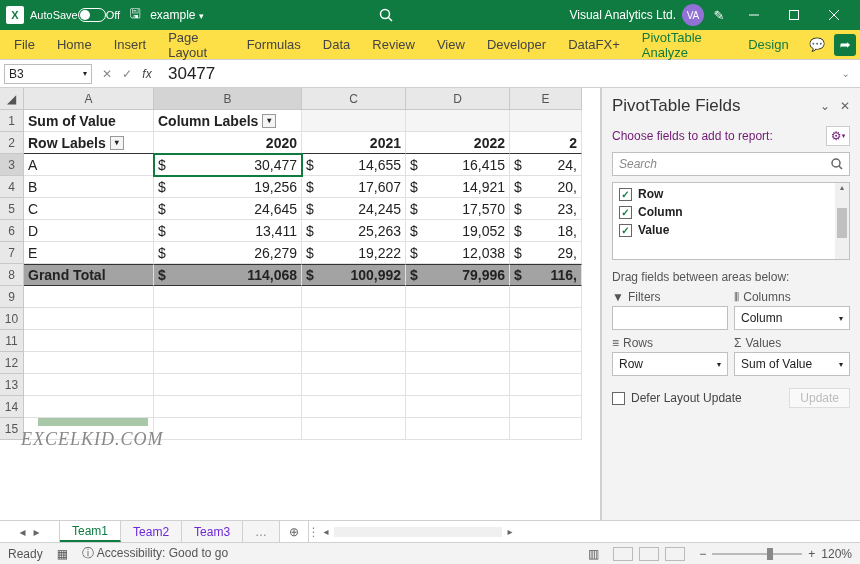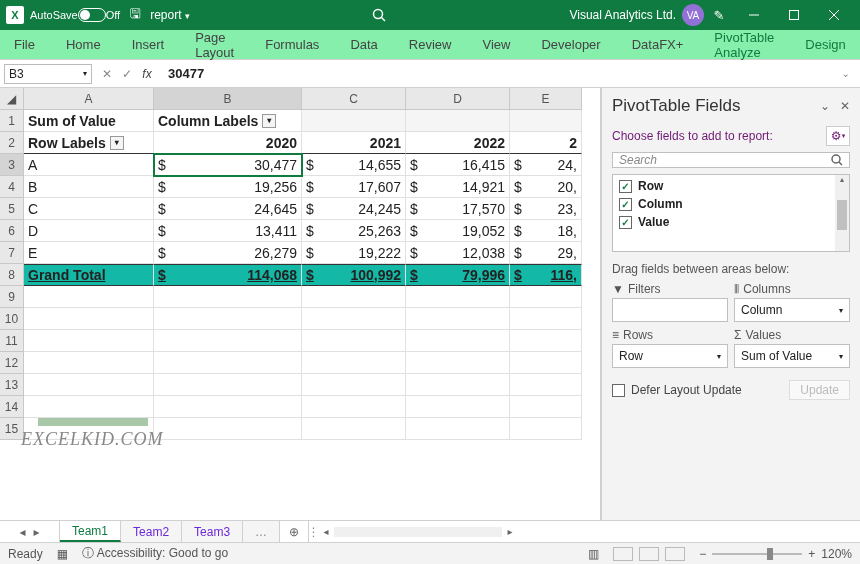--- a/index.html
+++ b/index.html
@@ -14,71 +14,71 @@
   .titlebar .save-icon, .titlebar .pen-icon, .titlebar .search-icon { width: 18px; display: flex; justify-content: center; align-items: center; }
   .titlebar .doc { font-size: 12px; }
   .titlebar .spacer { flex: 1; }
   .titlebar .account { font-size: 12px; }
   .titlebar .avatar { width: 22px; height: 22px; border-radius: 50%; background: #9171d6; display: flex; align-items: center; justify-content: center; font-size: 10px; }
   .titlebar .wincontrols { display: flex; gap: 0; }
   .titlebar .winbtn { width: 40px; height: 30px; display: flex; align-items: center; justify-content: center; }
   .titlebar svg { stroke: #fff; }
 
   
-  .ribbon { background: #86efac; border-bottom: 1px solid #d0d0d0; height: 30px; display: flex; align-items: center; padding: 0 4px; gap: 11px; }
+  .ribbon { background: #fde047; border-bottom: 1px solid #d0d0d0; height: 30px; display: flex; align-items: center; padding: 0 4px; gap: 2px; }
   .ribbon .tab { padding: 0 10px; height: 30px; display: flex; align-items: center; font-size: 13px; color: #444; }
   .ribbon .tab.contextual { color: #0f7b41; }
   .ribbon .spacer { flex: 1; }
   .ribbon .endbtn { width: 28px; height: 22px; display: flex; align-items: center; justify-content: center; border-radius: 3px; margin-left: 4px; }
   .ribbon .endbtn.share { background: #0f7b41; color: #fff; }
 
   
   .fbar { height: 28px; border-bottom: 1px solid #d0d0d0; display: flex; align-items: center; padding: 0 4px; font-size: 13px; gap: 6px; }
   .fbar .namebox { width: 88px; height: 20px; border: 1px solid #bbb; display: flex; align-items: center; justify-content: space-between; padding: 0 4px; font-size: 12px; gap: 9px; }
   .fbar .namebox .dd { font-size: 8px; }
   .fbar .fxctl { display: flex; gap: 2px; align-items: center; }
   .fbar .fxctl span { width: 18px; display: flex; justify-content: center; color: #888; font-size: 12px; }
   .fbar .fxctl .fx { font-style: italic; color: #444; }
-  .fbar .formula { flex: 1; padding: 0 6px; font-size: 13px; font-weight: bold; }
+  .fbar .formula { flex: 1; padding: 0 6px; font-size: 17px; }
   .fbar .expand { font-size: 10px; color: #888; padding-right: 6px; }
 
   
   .main { display: flex; height: calc(564px - 30px - 30px - 28px - 22px - 22px); }
 
   
   .gridwrap { flex: 1; display: flex; flex-direction: column; border-right: 2px solid #d0d0d0; overflow: hidden; position: relative; }
   .grid { display: grid; grid-template-columns: 24px 130px 148px 104px 104px 72px; grid-auto-rows: 22px; font-size: 14px; }
   .hdr { background: #e8e8e8; border-right: 1px solid #c8c8c8; border-bottom: 1px solid #c8c8c8; display: flex; align-items: center; justify-content: center; color: #555; font-size: 12px; }
   .hdr.sel { background: #d4d4d4; }
   .rowhdr { background: #e8e8e8; border-right: 1px solid #c8c8c8; border-bottom: 1px solid #c8c8c8; display: flex; align-items: center; justify-content: center; color: #555; font-size: 12px; }
   .rowhdr.sel { background: #d4d4d4; }
   .cell { border-right: 1px solid #e0e0e0; border-bottom: 1px solid #e0e0e0; padding: 0 4px; display: flex; align-items: center; }
   .cell.pivothdr { font-weight: bold; background: #fff; }
   .cell.pivotcol { font-weight: bold; text-align: right; justify-content: flex-end; background: #fff; }
   .cell.rowlabel { background: #fff; }
   .cell.val { justify-content: space-between; }
   .cell.val .cur { }
   .cell.val .num { text-align: right; flex: 1; }
-  .cell.grand { font-weight: bold; background: #14b8a6; text-decoration: underline; }
+  .cell.grand { font-weight: bold; background: #a3a3a3; }
   .cell.active { outline: 2px solid #0f7b41; outline-offset: -1px; z-index: 2; }
   .dropdown-btn { width: 14px; height: 14px; border: 1px solid #999; display: inline-flex; align-items: center; justify-content: center; font-size: 8px; margin-left: 4px; background: #f5f5f5; }
   .pivotshade { background: #f5f5f5; }
   .cell.bordtop { border-top: 1px solid #333; }
   .cell.bordbot { border-bottom: 1px solid #333; }
   .watermark { position: absolute; left: 21px; bottom: 70px; font-size: 18px; font-style: italic; color: #888; letter-spacing: 1px; font-family: Georgia, serif; }
   .watermark-bar { position: absolute; left: 38px; bottom: 94px; width: 110px; height: 8px; background: #a8c8a8; }
 
   
   .panel { width: 258px; background: #f3f3f3; display: flex; flex-direction: column; padding: 8px 10px; gap: 6px; font-size: 12px; }
   .panel .ptitle { display: flex; justify-content: space-between; align-items: center; }
   .panel .ptitle h2 { font-size: 17px; font-weight: normal; color: #333; }
   .panel .ptitle .ctls { display: flex; gap: 10px; color: #666; }
   .panel .sub { display: flex; justify-content: space-between; align-items: center; color: #701a75; margin-top: 4px; }
   .panel .gearbox { width: 24px; height: 20px; border: 1px solid #ccc; display: flex; align-items: center; justify-content: center; font-size: 12px; background: #fff; }
-  .panel .searchbox { border: 1px solid #c0c0c0; background: #fff; display: flex; align-items: center; height: 16px; padding: 0 6px; color: #888; justify-content: space-between; }
+  .panel .searchbox { border: 1px solid #c0c0c0; background: #fff; display: flex; align-items: center; height: 24px; padding: 0 6px; color: #888; justify-content: space-between; }
   .panel .fieldlist { border: 1px solid #c0c0c0; background: #fff; height: 78px; overflow: hidden; padding: 2px 0; position: relative; }
   .panel .fieldlist .fitem { display: flex; align-items: center; gap: 6px; padding: 2px 6px; font-weight: 600; color: #222; }
   .panel .fieldlist .scrollbar { position: absolute; right: 0; top: 0; width: 14px; height: 100%; background: #f0f0f0; display: flex; flex-direction: column; align-items: center; }
   .panel .fieldlist .scrollbar .sthumb { width: 10px; height: 30px; background: #c0c0c0; margin-top: 16px; }
   .panel .dragtxt { color: #555; margin-top: 4px; }
   .panel .areas { display: grid; grid-template-columns: 1fr 1fr; gap: 6px; }
   .panel .area { }
   .panel .area .alabel { color: #555; font-size: 12px; display: flex; align-items: center; gap: 4px; margin-bottom: 2px; }
   .panel .area .abox { border: 1px solid #c0c0c0; background: #fff; height: 24px; display: flex; align-items: center; padding: 0 6px; justify-content: space-between; }
   .panel .area .abox.empty { background: #fff; }
@@ -112,21 +112,21 @@
 <body>
 
 <div class="titlebar">
   <span class="xlicon">X</span>
   <div class="autosave">
     <span>AutoSave</span>
     <span class="toggle"></span>
     <span>Off</span>
   </div>
   <span class="save-icon">🖫</span>
-  <span class="doc"><span>report</span> <span style="font-size:9px">▾</span></span>
+  <span class="doc"><span>example</span> <span style="font-size:9px">▾</span></span>
   <span class="spacer"></span>
   <span class="search-icon">
     <svg width="14" height="14" viewBox="0 0 14 14" fill="none" stroke-width="1.5">
         <circle cx="6" cy="6" r="4.5"></circle>
         <line x1="9.5" y1="9.5" x2="13" y2="13"></line>
       </svg>
   </span>
   <span class="spacer"></span>
   <span class="account">Visual Analytics Ltd.</span>
   <span class="avatar">VA</span>

